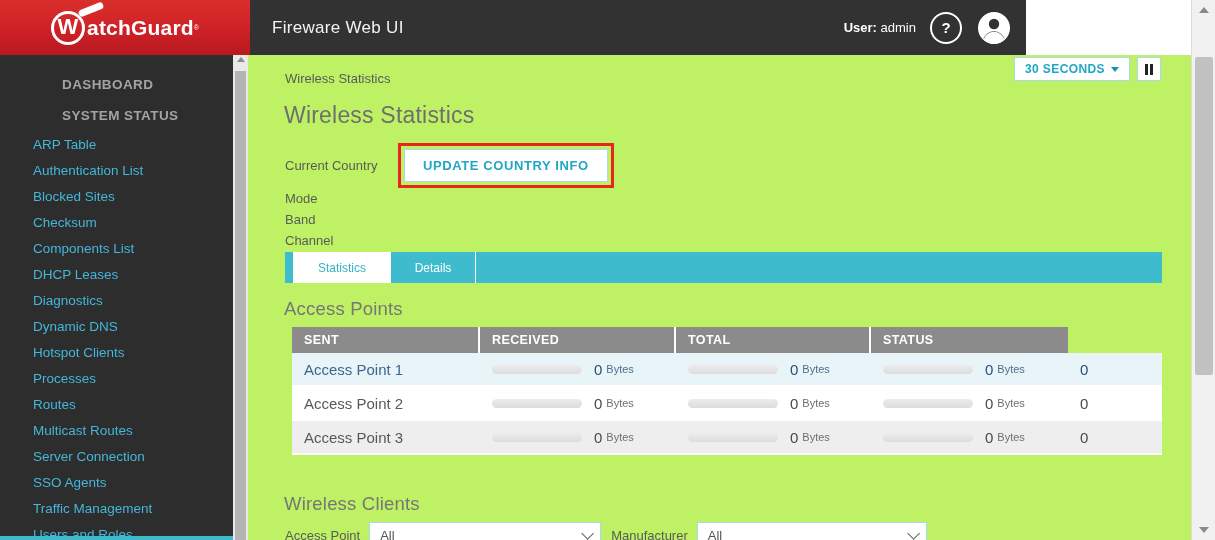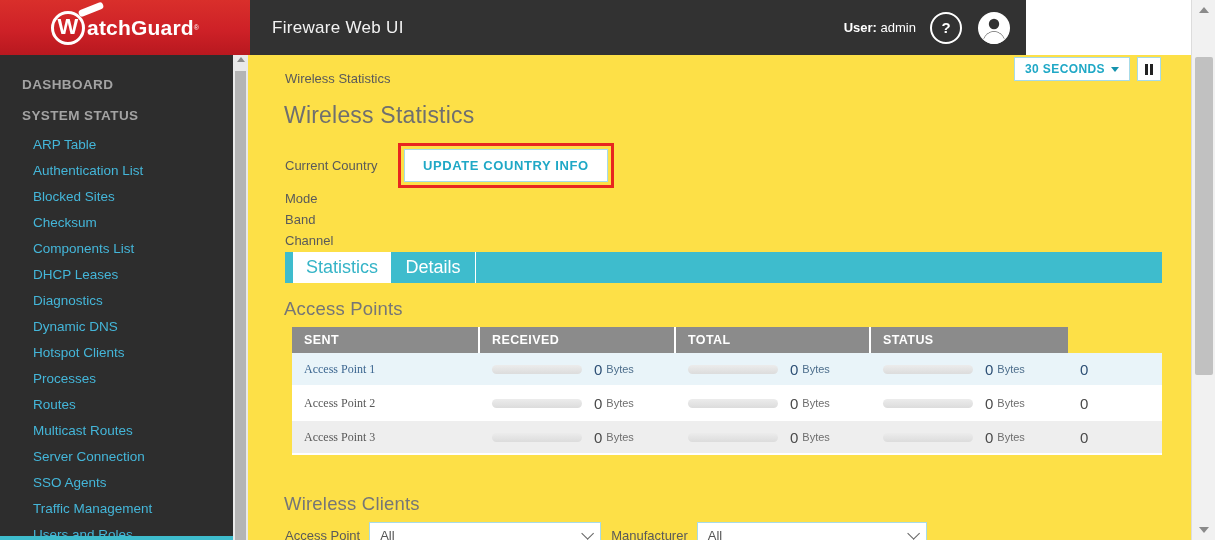--- a/index.html
+++ b/index.html
@@ -49,30 +49,30 @@
   .tri-up{width:0;height:0;border-left:5px solid transparent;border-right:5px solid transparent;
     border-bottom:6px solid #8a8a8a;}
   .tri-down{width:0;height:0;border-left:5px solid transparent;border-right:5px solid transparent;
     border-top:6px solid #8a8a8a;}
   .v-thumb{position:absolute;left:3px;top:57px;width:18px;height:318px;background:#c1c1c1;border-radius:2px;}
 
   
   .sidebar{position:absolute;left:0;top:55px;width:233px;height:481px;background:var(--sidebar_bg);
     padding-top:14px;overflow:hidden;}
   .side-heading{color:#a3a3a3;font-size:13.5px;font-weight:bold;letter-spacing:.4px;
-    padding:8px 0 8px 22px;}
+    padding:8px 0 8px 22px;margin-left:40px;}
   .side-link{color:var(--link_cyan);font-size:13.5px;padding:5.5px 0 5.5px 33px;cursor:pointer;}
   .side-bottom-strip{position:absolute;left:0;top:536px;width:233px;height:4px;background:var(--accent_teal);}
   .side-scrollbar{position:absolute;left:233px;top:55px;width:15px;height:485px;background:#e9e9e9;}
   .side-scrollbar .arrow-up{position:absolute;top:2px;left:0;width:100%;display:flex;justify-content:center;}
   .side-scrollbar .tri-up{border-left-width:4px;border-right-width:4px;border-bottom-width:5px;}
   .side-thumb{position:absolute;left:2px;top:16px;width:11px;height:469px;background:#b4b4b4;}
 
   
-  .content{position:absolute;left:248px;top:55px;width:943px;height:485px;background:#fde047;overflow:hidden;}
+  .content{position:absolute;left:248px;top:55px;width:943px;height:485px;background:#bef264;overflow:hidden;}
   .refresh{position:absolute;top:2px;right:30px;display:flex;align-items:center;gap:7px;}
   .refresh-btn{height:24px;background:#fff;border:1px solid var(--light_teal_border);
     color:var(--button_teal);font-size:12px;font-weight:bold;letter-spacing:.4px;
     display:flex;align-items:center;gap:6px;padding:0 10px;cursor:pointer;}
   .refresh-caret{width:0;height:0;border-left:4px solid transparent;border-right:4px solid transparent;
     border-top:5px solid #1593ad;}
   .pause-btn{width:24px;height:24px;background:#fff;border:1px solid var(--light_teal_border);
     display:flex;align-items:center;justify-content:center;gap:2px;cursor:pointer;}
   .pause-btn i{display:block;width:3px;height:11px;background:#222;}
 
@@ -84,21 +84,21 @@
   .info-label{font-size:13px;color:var(--label_gray);}
   .info-row1 .info-label{width:113px;}
   .annotation-box{border:3px solid var(--annotation_red);padding:3px;display:inline-block;}
   .update-btn{background:#fff;border:1px solid var(--light_teal_border);color:var(--button_teal);
     font-weight:bold;font-size:13px;letter-spacing:.6px;padding:8px 18px;cursor:pointer;
     font-family:"Liberation Sans","DejaVu Sans",sans-serif;}
   .info-plain{height:19px;display:flex;align-items:center;margin-top:2px;}
 
   .tab-bar{position:absolute;left:37px;top:197px;width:877px;height:31px;background:var(--accent_teal);
     display:flex;align-items:stretch;}
-  .tab{font-size:18px;display:flex;align-items:center;justify-content:center;cursor:pointer;}
+  .tab{font-size:12px;display:flex;align-items:center;justify-content:center;cursor:pointer;}
   .tab.active{background:#fff;color:#35b4c7;width:98px;margin-left:8px;}
   .tab.inactive{color:#fff;width:85px;border-right:1px solid #fff;}
 
   .section-title{font-size:18.5px;color:#767676;letter-spacing:.2px;}
   .ap-title{position:absolute;left:36px;top:243px;}
   .wc-title{position:absolute;left:36px;top:438px;}
 
   .ap-table{position:absolute;left:44px;top:272px;width:870px;}
   .t-head{display:grid;grid-template-columns:188px 196px 195px 197px 94px;height:26px;}
   .t-head .th{background:var(--table_header_bg);color:#fff;font-size:12.5px;font-weight:bold;
@@ -108,21 +108,21 @@
   .sort-icon .su{width:0;height:0;border-left:4px solid transparent;border-right:4px solid transparent;
     border-bottom:5px solid #efefef;}
   .sort-icon .sd{width:0;height:0;border-left:4px solid transparent;border-right:4px solid transparent;
     border-top:5px solid #5e5e5e;}
   .t-row{display:grid;grid-template-columns:188px 196px 195px 197px 94px;height:34px;
     border-bottom:2px solid #fff;cursor:pointer;}
   .t-row.r0{background:var(--row1_bg);}
   .t-row.r1{background:#fff;}
   .t-row.r2{background:var(--row3_bg);}
   .td{display:flex;align-items:center;padding-left:12px;}
-  .name-cell{font-size:12px;font-family:Liberation Serif, serif;}
+  .name-cell{font-size:15px;}
   .r0 .name-cell{color:var(--navy);}
   .r1 .name-cell,.r2 .name-cell{color:#585858;}
   .bar{width:90px;height:9px;border-radius:5px;
     background:linear-gradient(180deg,#ececec,#dcdcdc);margin-right:12px;flex:none;}
   .val{font-size:15px;margin-right:4px;}
   .unit{font-size:11px;}
   .r0 .val{color:var(--value_navy);} .r0 .unit{color:#4d6e8c;}
   .r1 .val,.r2 .val{color:#4a4a4a;} .r1 .unit,.r2 .unit{color:#6e6e6e;}
   .users-cell .val{margin-right:0;}
 

